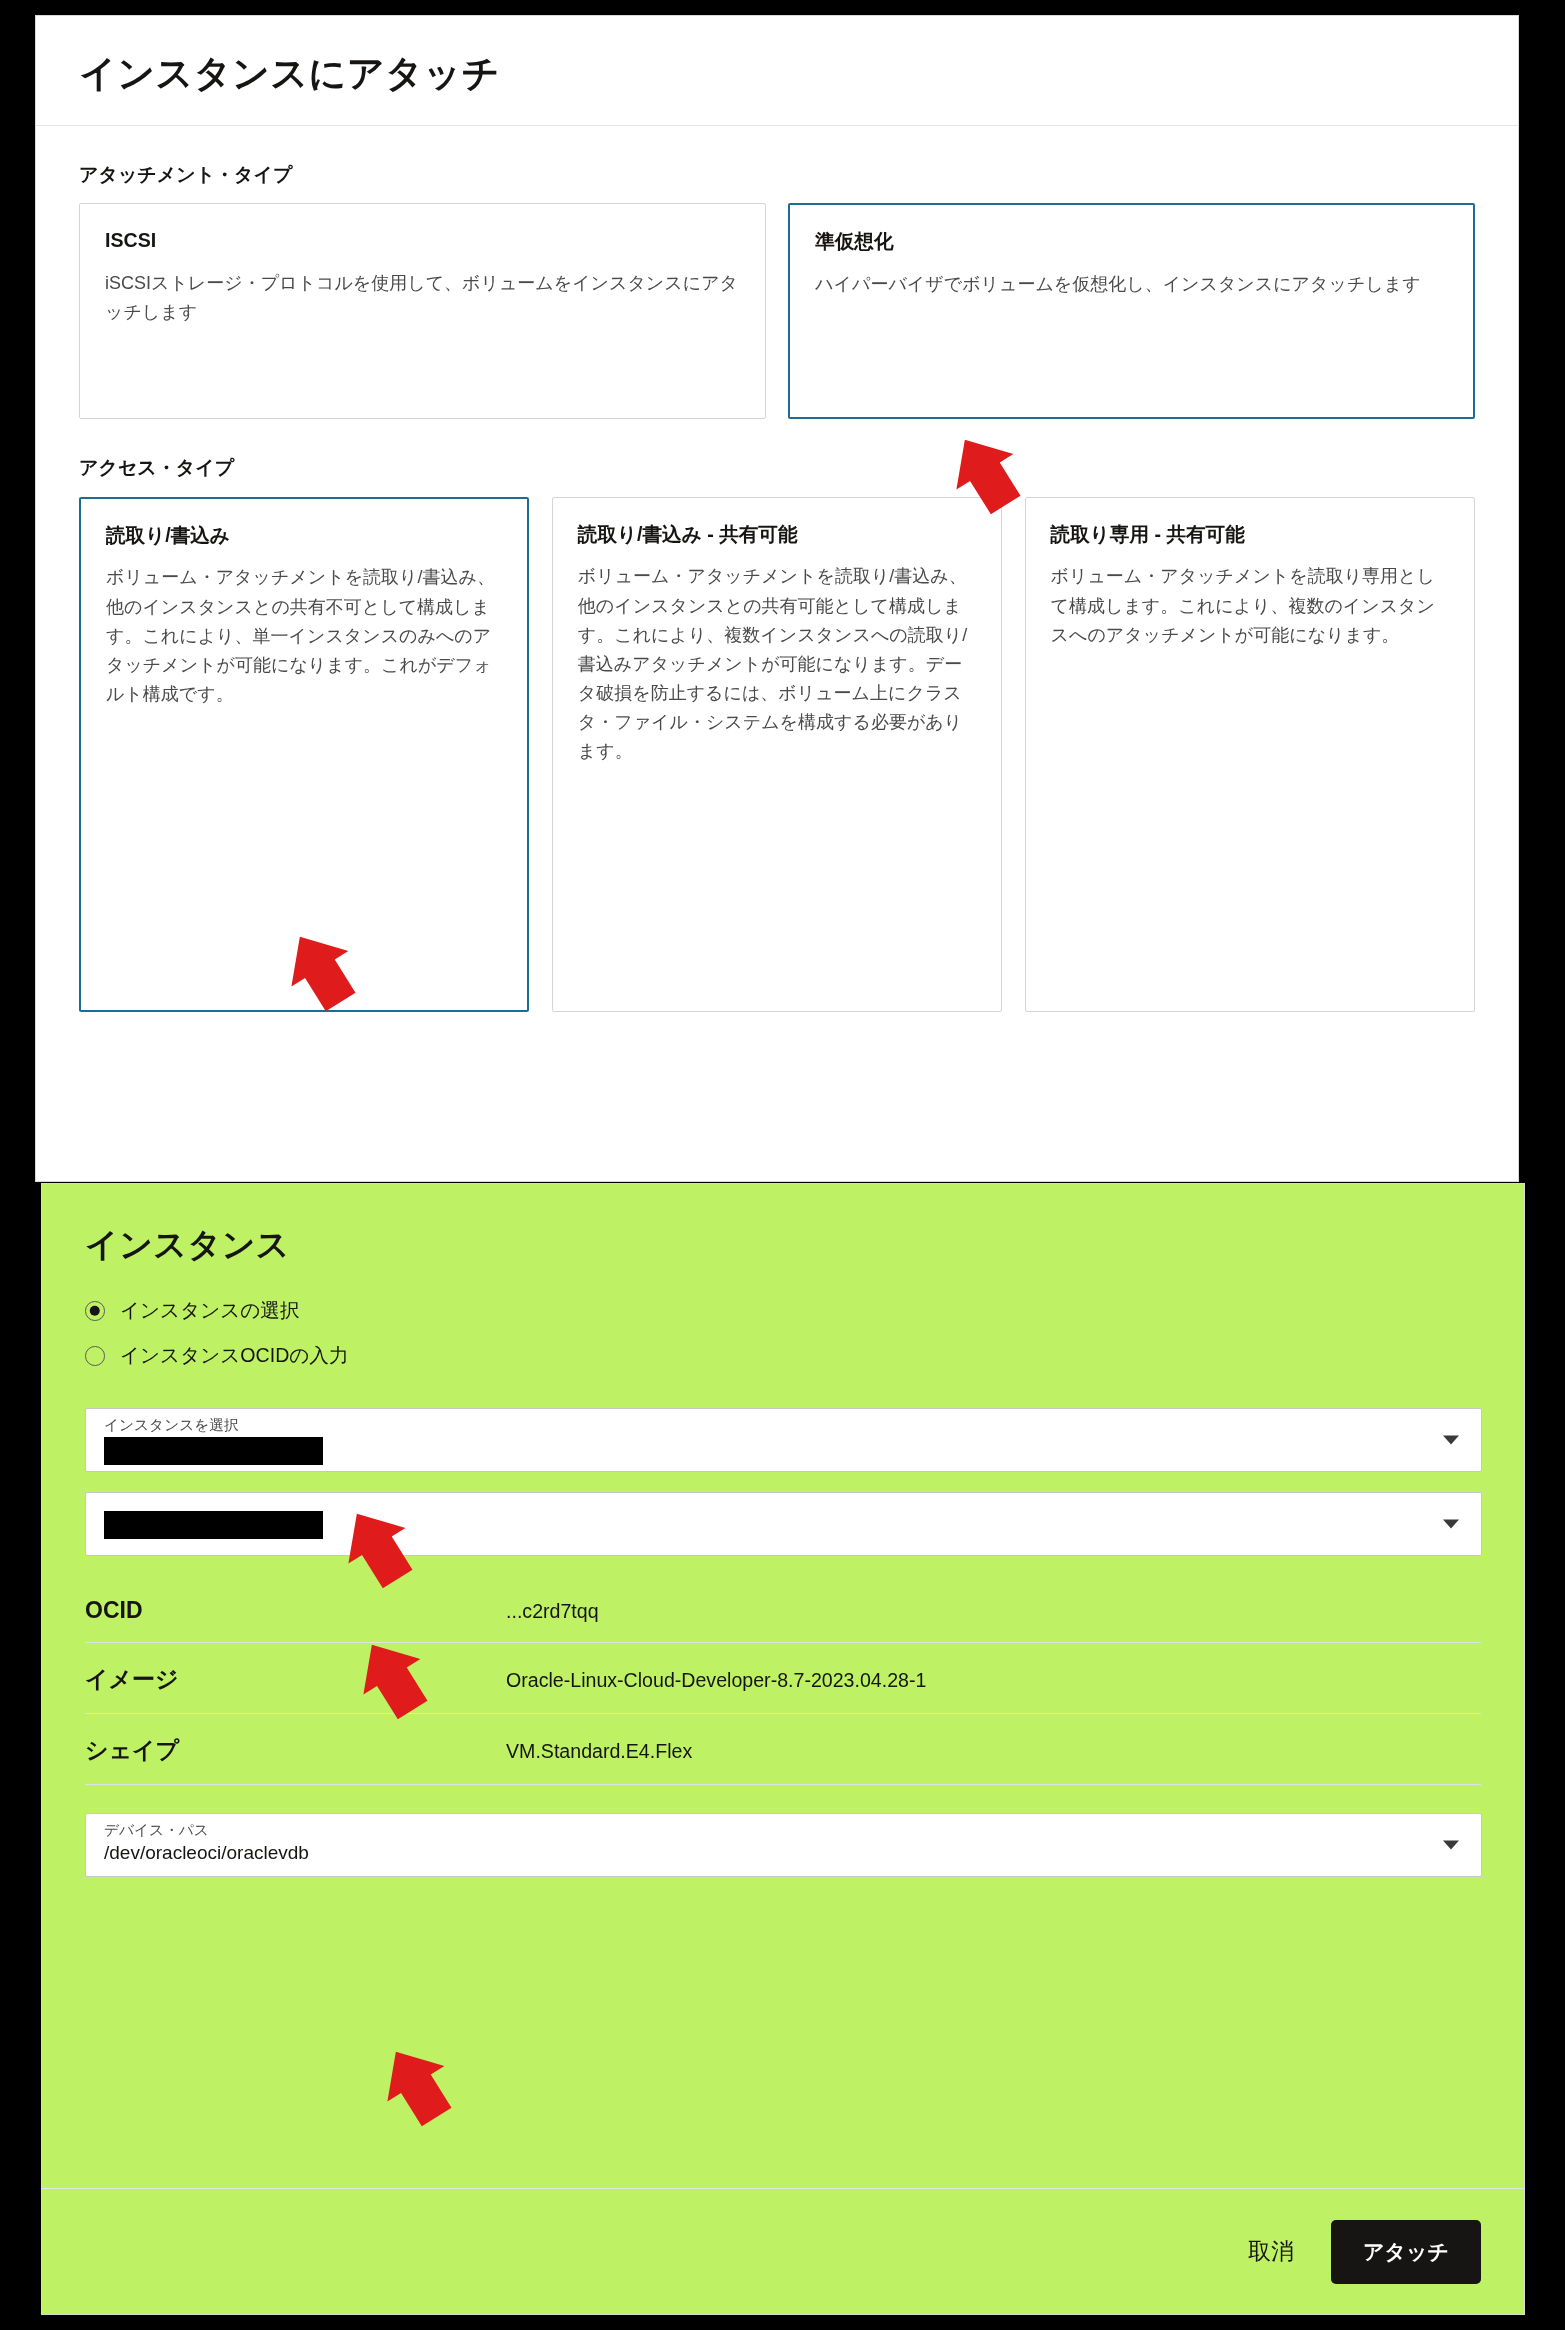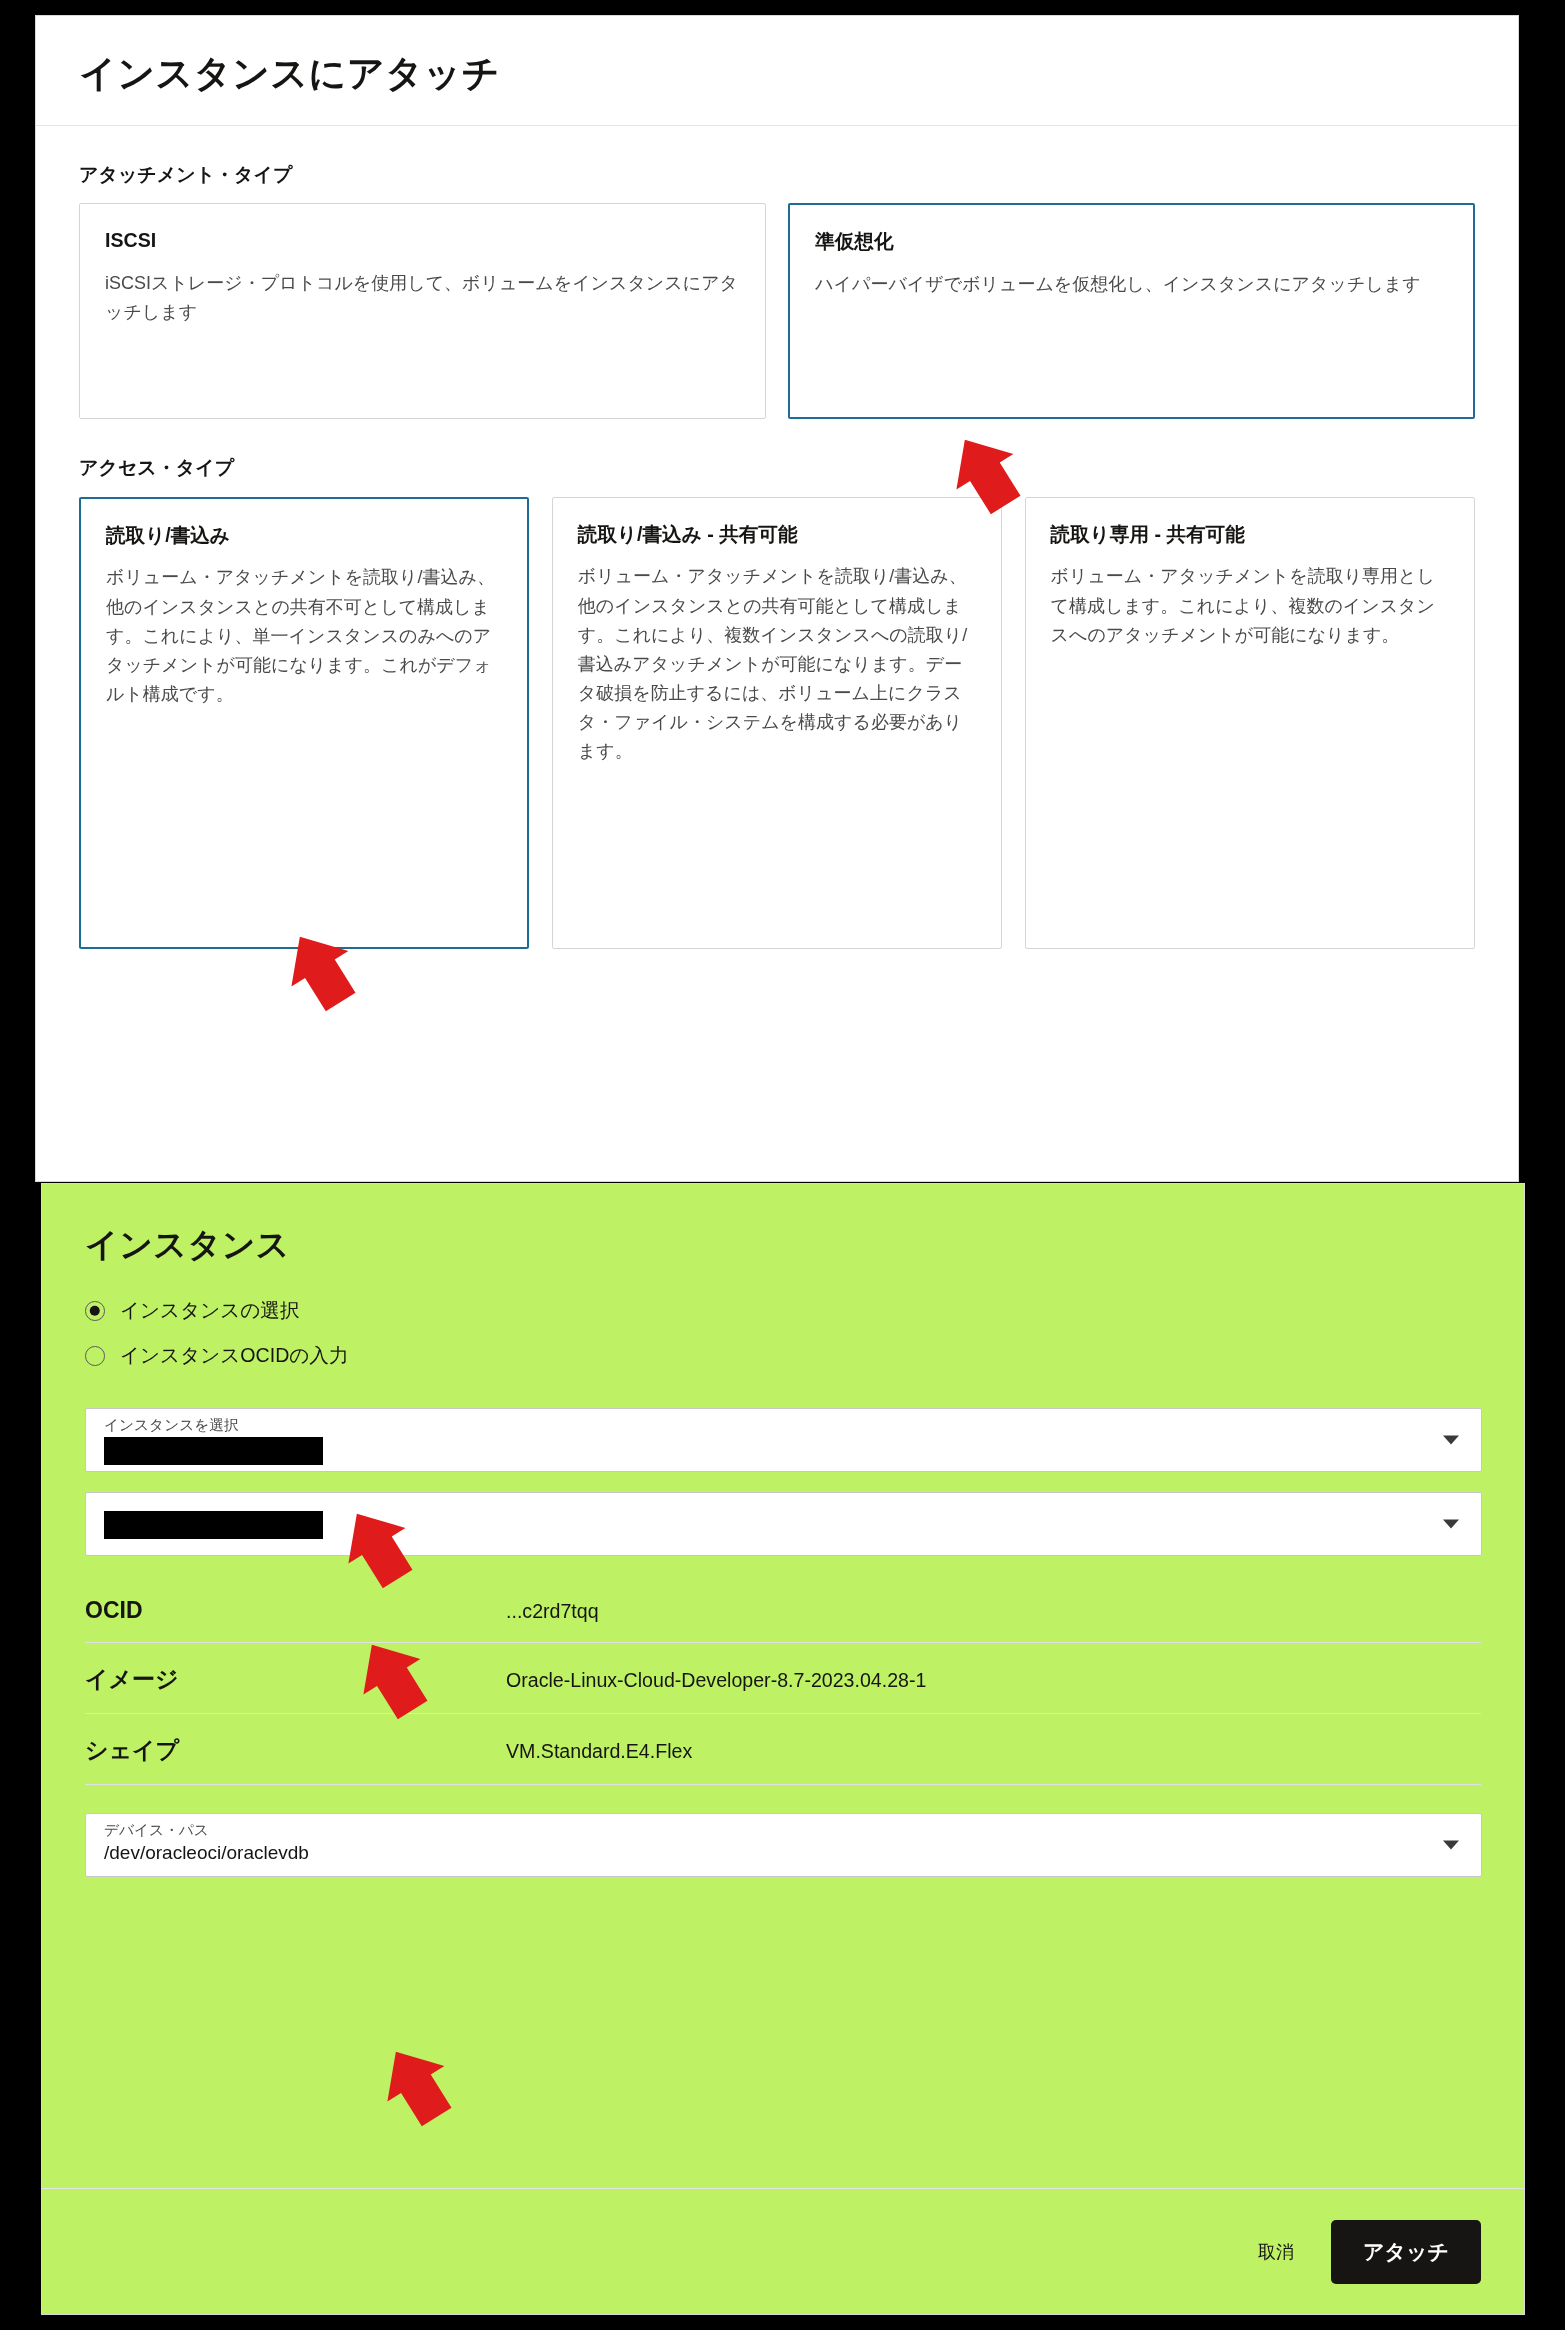--- a/index.html
+++ b/index.html
@@ -86,21 +86,21 @@
   }
 
   
   .attach-cards .card {
     width: 704px;
     height: 216px;
   }
   
   .access-cards .card {
     width: 457px;
-    height: 452px;
+    height: 515px;
   }
 
   
   .panel-bottom {
     position: absolute;
     left: 41px;
     top: 1183px;
     width: 1484px;
     height: 1132px;
     background: #bef264;
@@ -230,21 +230,21 @@
     height: 126px;
     border-top: 0.7px solid #e4e4e4;
     display: flex;
     align-items: center;
     justify-content: flex-end;
     padding-right: 43px;
     box-sizing: border-box;
     gap: 31px;
   }
   .btn-text {
-    font-size: 18px;
+    font-size: 23px;
     color: #161513;
     background: none;
     border: none;
     cursor: pointer;
     font-family: inherit;
     margin-left: 48px;
   }
   .btn-primary {
     font-size: 21px;
     font-weight: bold;

